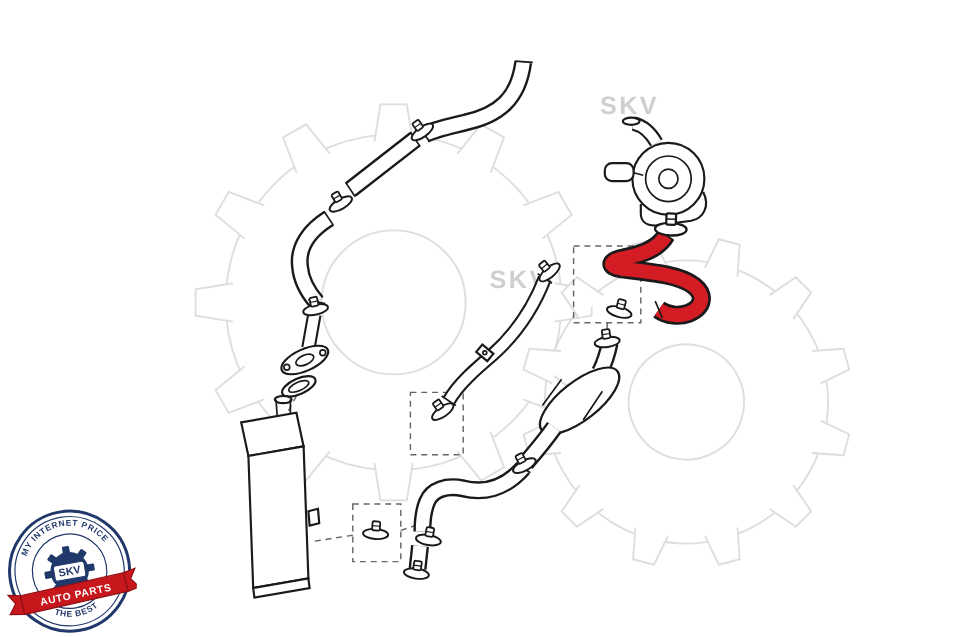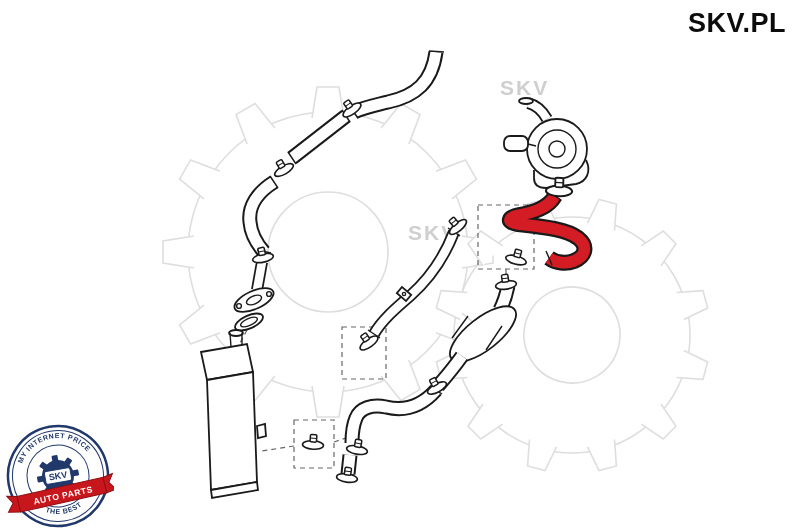--- a/index.html
+++ b/index.html
@@ -239,21 +239,20 @@
         </g>
       <g transform="translate(506,285) rotate(-8)">
           <use href="#clampdef"></use>
         </g>
       <g transform="translate(313,445) rotate(4)">
           <use href="#clampdef"></use>
         </g>
     </g>
   </svg>
 
-  <div class="logo">SKV.PL</div>
 
   <div class="badge">
     <svg width="112" height="112" viewBox="0 0 112 112">
       <defs>
         <path id="arcTop" d="M -38 0 A 38 38 0 0 1 38 0"></path>
         <path id="arcBot" d="M -38 0 A 38 38 0 0 0 38 0"></path>
         <rect id="btooth" x="-3" y="-21" width="6" height="7" rx="1" fill="#21386b"></rect>
       </defs>
       <g transform="translate(56,56) rotate(-10)">
         <circle r="50" class="badge-ring"></circle>

